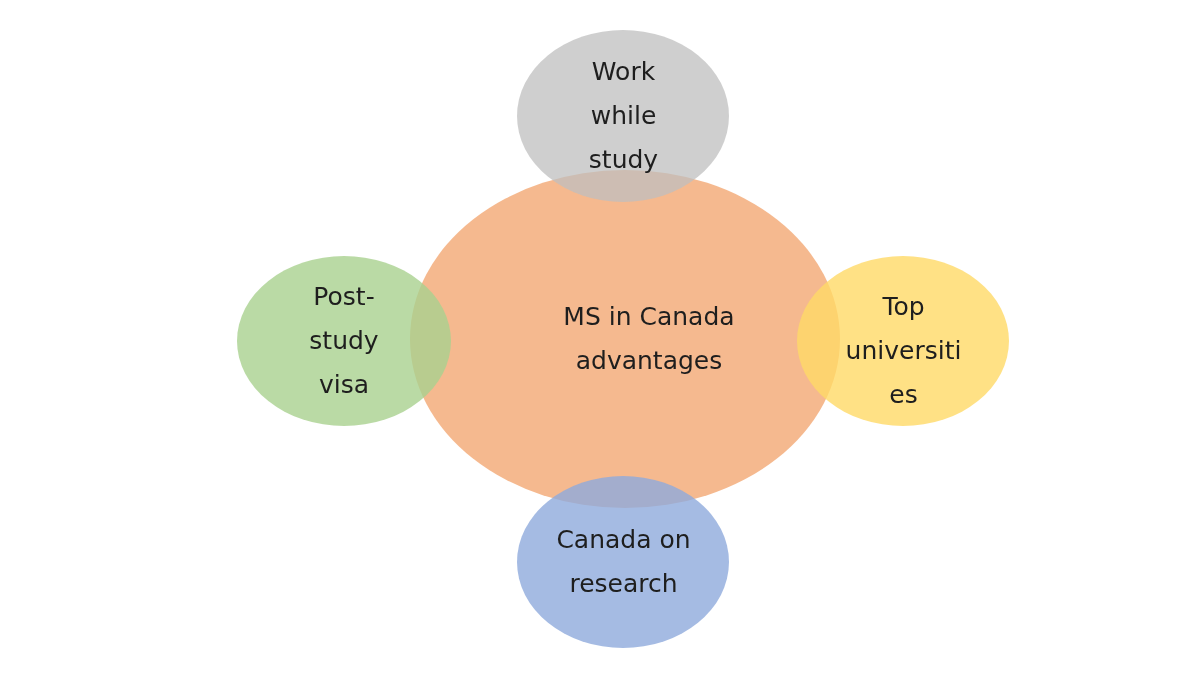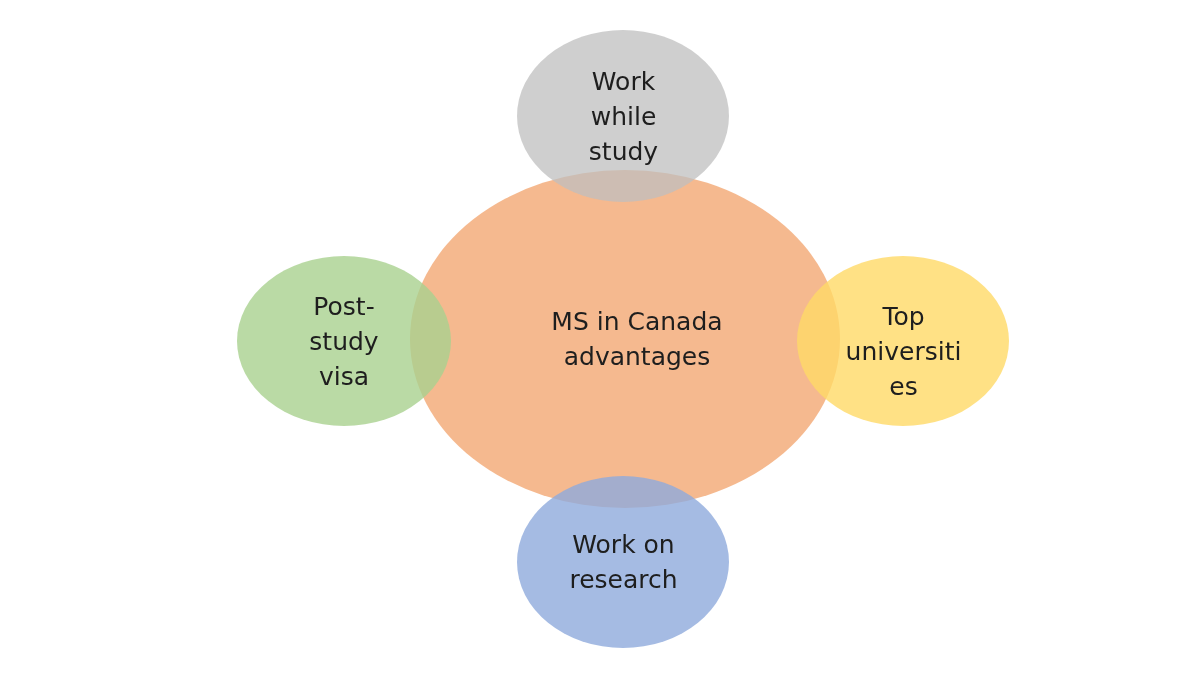--- a/index.html
+++ b/index.html
@@ -1,45 +1,45 @@
 <!DOCTYPE html>
 <html><head>
   <meta charset="utf-8">
   <style>
     html, body { margin: 0; padding: 0; background: #ffffff; }
     body { width: 1200px; height: 675px; position: relative; overflow: hidden; font-family: "DejaVu Sans", sans-serif; }
-    .label { color: #1e1e1e; font-size: 25px; line-height: 35px; white-space: pre-line; }
+    .label { color: #1e1e1e; font-size: 25px; line-height: 44px; white-space: pre-line; }
     .label-wrap { position: absolute; display: flex; align-items: center; justify-content: center; text-align: center; z-index: 5; }
   </style>
 </head>
 <body>
 
 <svg width="1200" height="675" style="position:absolute;left:0;top:0;">
   <ellipse id="c-center" cx="625" cy="339" rx="215" ry="169" fill="#f4b183" fill-opacity="0.9"></ellipse>
   <ellipse id="c-top" cx="623" cy="116" rx="106" ry="86" fill="#bfbfbf" fill-opacity="0.75"></ellipse>
   <ellipse id="c-left" cx="344" cy="341" rx="107" ry="85" fill="#a9d18e" fill-opacity="0.8"></ellipse>
   <ellipse id="c-right" cx="903" cy="341" rx="106" ry="85" fill="#ffd966" fill-opacity="0.8"></ellipse>
   <ellipse id="c-bottom" cx="623" cy="562" rx="106" ry="86" fill="#8faadc" fill-opacity="0.8"></ellipse>
 </svg>
 
-<div class="label-wrap" style="left:422px;top:170px;width:430px;height:338px;">
+<div class="label-wrap" style="left:434px;top:170px;width:430px;height:338px;">
   <span class="label">MS in Canada
 advantages</span>
 </div>
 <div class="label-wrap" style="left:517px;top:30px;width:213px;height:172px;">
   <span class="label">Work
 while
 study</span>
 </div>
 <div class="label-wrap" style="left:237px;top:256px;width:214px;height:170px;align-items:center;">
   <span class="label">Post-
 study
 visa</span>
 </div>
 <div class="label-wrap" style="left:797px;top:266px;width:213px;height:170px;">
   <span class="label">Top
 universiti
 es</span>
 </div>
 <div class="label-wrap" style="left:517px;top:476px;width:213px;height:172px;">
-  <span class="label">Work on
+  <span class="label">Canada on
 research</span>
 </div>
 
 </body></html>

